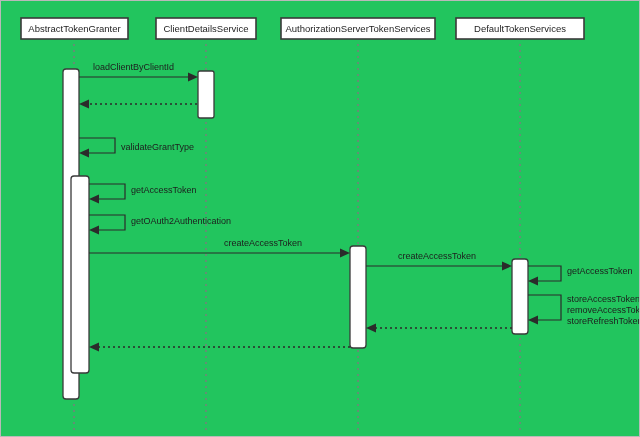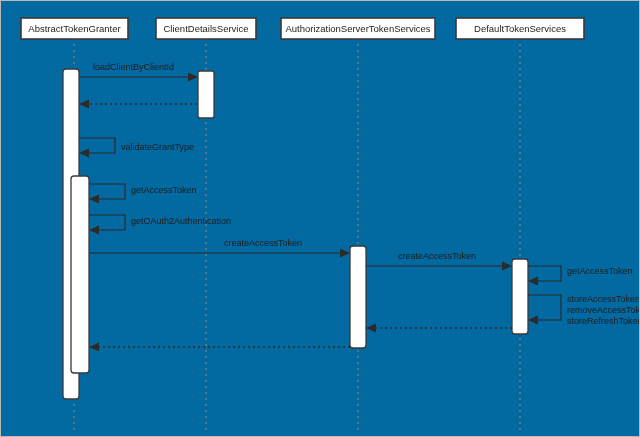--- a/index.html
+++ b/index.html
@@ -7,21 +7,21 @@
     padding: 0;
     background: #ffffff;
   }
   body {
     font-family: "Liberation Sans", sans-serif;
   }
   #canvas {
     position: relative;
     width: 640px;
     height: 437px;
-    background: #0369a1;
+    background: #22c55e;
     border: 1px solid #b9b9b9;
     box-sizing: border-box;
     overflow: hidden;
   }
   #diagram-svg {
     position: absolute;
     left: 0;
     top: 0;
     width: 640px;
     height: 437px;

